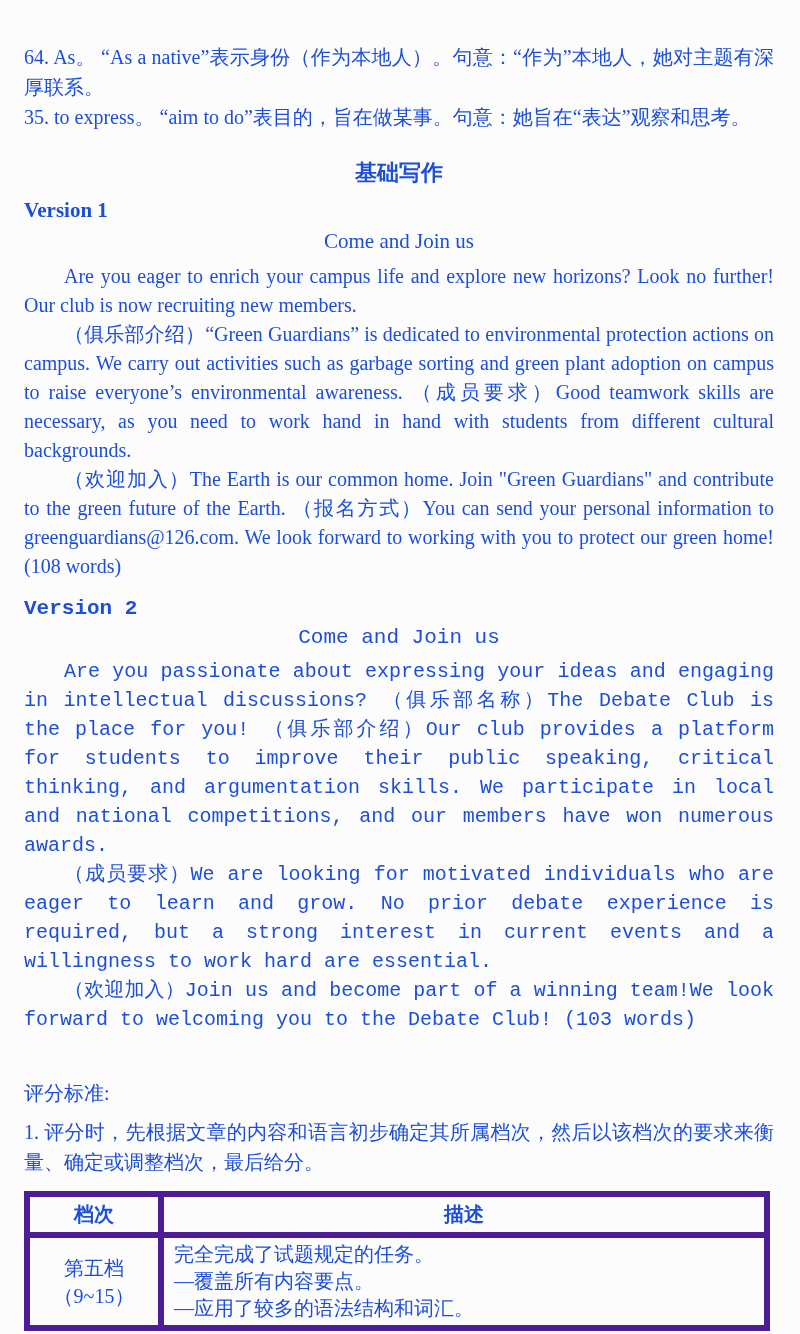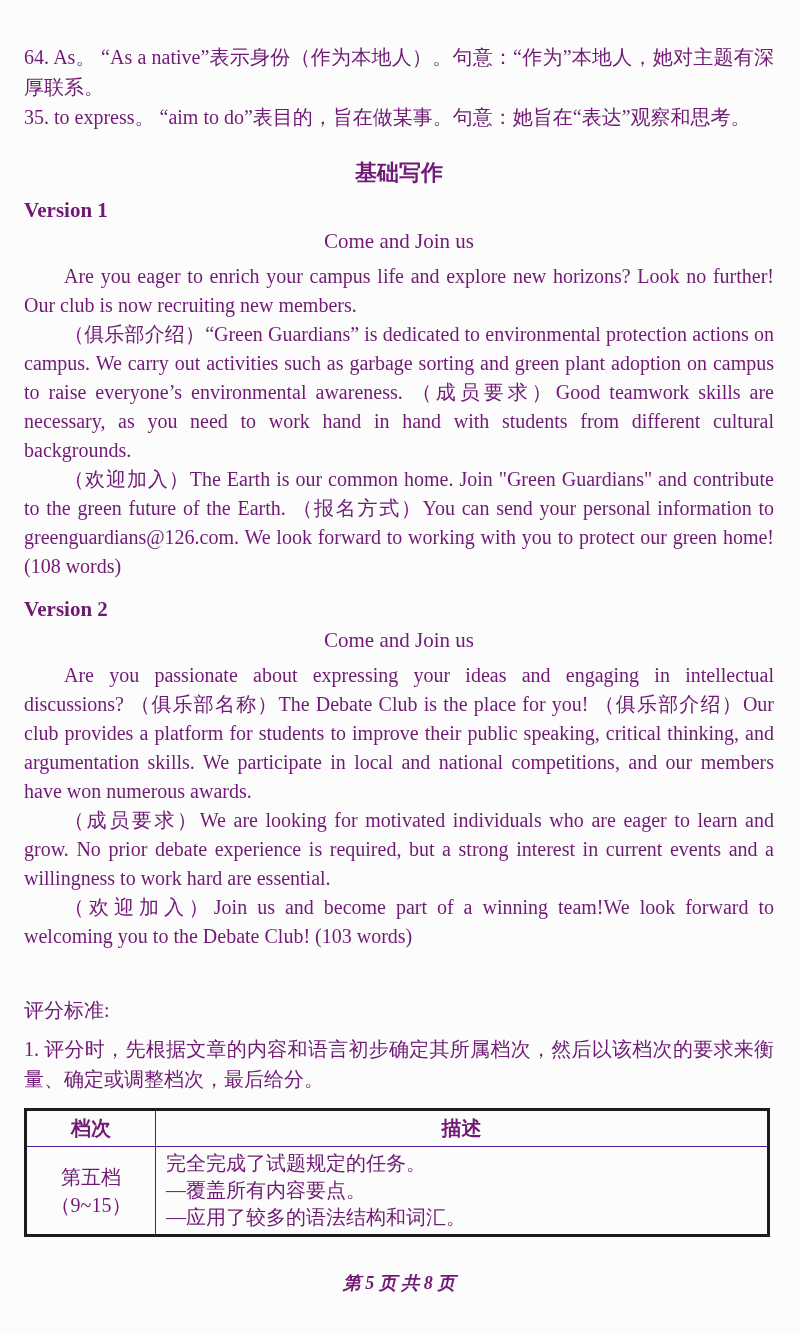--- a/index.html
+++ b/index.html
@@ -6,21 +6,21 @@
   body {
     background: #e9e9e9;
     font-family: "Liberation Serif", "DejaVu Serif", serif;
   }
   .page {
     position: relative;
     width: 800px;
     height: 1334px;
     margin: 0 auto;
     background: #fcfcfc;
-    color: #701a75;
+    color: #1d4ed8;
     box-sizing: border-box;
     padding: 42px 26px 0 24px;
     overflow: hidden;
   }
   .note {
     margin: 0;
     font-size: 20px;
     line-height: 30px;
     text-align: justify;
   }
@@ -41,41 +41,41 @@
     font-size: 21px;
   }
   .para {
     margin: 0;
     font-size: 20px;
     line-height: 29px;
     text-align: justify;
     text-indent: 2em;
   }
   .para.first { margin-top: 8px; }
-  .essay-block.second { margin-top: 16px; }
+  .essay-block.second { margin-top: 16px; font-family: Liberation Mono, monospace; }
   .scoring-heading {
     margin: 46px 0 0 0;
     font-size: 20px;
   }
   .scoring-rule {
     margin: 10px 0 0 0;
     font-size: 20px;
     line-height: 30px;
     text-align: justify;
   }
   table.score-table {
     margin-top: 14px;
     width: 746px;
     border-collapse: collapse;
     table-layout: fixed;
     border: 3px solid #1c1c1c;
   }
   table.score-table th,
   table.score-table td {
-    border: 1px solid #4c1d95;
+    border: 6px solid #4c1d95;
     font-weight: normal;
     font-size: 20px;
   }
   th.col-level { width: 128px; }
   table.score-table th {
     font-weight: bold;
     text-align: center;
     padding: 4px 0;
   }
   td.level-cell {

